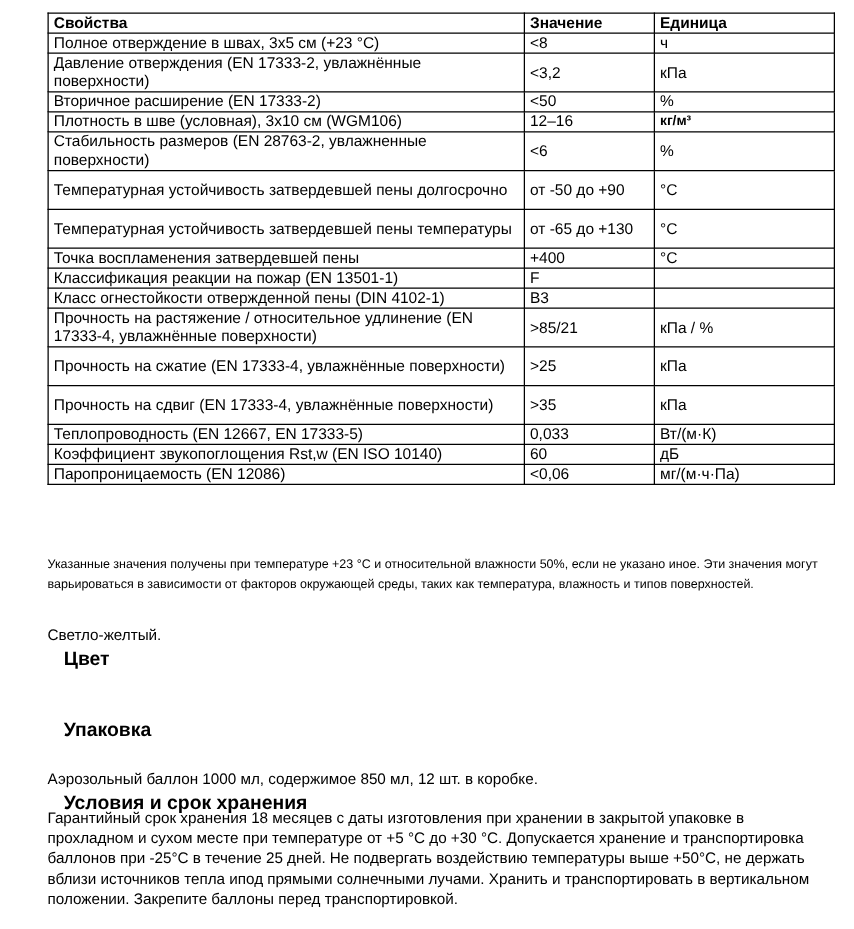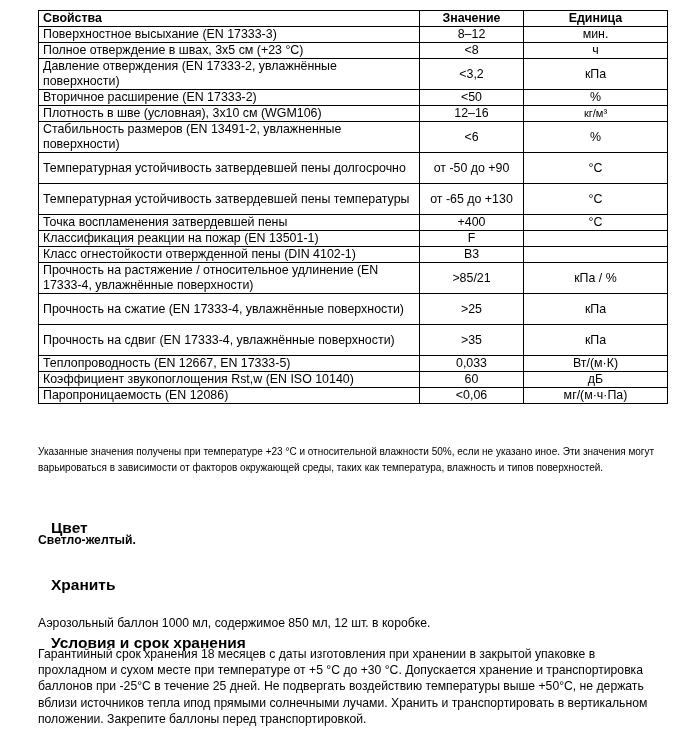--- a/index.html
+++ b/index.html
@@ -13,24 +13,24 @@
       font-size: 12.4px; line-height: 15px; margin-top: 10px;
     }
     .props-table col.c1 { width: 381px; }
     .props-table col.c2 { width: 104px; }
     .props-table col.c3 { width: 144px; }
     .props-table th, .props-table td {
       border: 1.5px solid #000; padding: 0 4px; vertical-align: middle;
     }
     .props-table th { font-weight: bold; height: 15px; }
     .props-table th.left, .props-table td.left { text-align: left; }
-    .props-table th.center, .props-table td.center { text-align: center; }
+    .props-table th.center, .props-table td.center { text-align: left; }
     .props-table tr.single td { height: 15px; }
     .props-table tr.double td { height: 30px; }
-    .props-table td.unit-small { font-size: 11px; }
+    .props-table td.unit-small { font-size: 11px; font-weight: bold; }
     .note {
       position: absolute; left: 38px; top: 433px; width: 620px;
       font-size: 10px; line-height: 16px; margin-top: 11px;
     }
     .section-h {
       position: absolute; left: 38px; font-weight: bold; font-size: 15.5px;
       margin: 13px;
     }
     .section-p {
       position: absolute; left: 38px; width: 625px; font-size: 12.2px;
@@ -51,46 +51,41 @@
     </colgroup>
   <thead>
     <tr>
       <th class="left">Свойства</th>
       <th class="center">Значение</th>
       <th class="center">Единица</th>
     </tr>
   </thead>
   <tbody>
     <tr class="single">
-      <td class="left">Поверхностное высыхание (EN 17333-3)</td>
-      <td class="center">8–12</td>
-      <td class="center">мин.</td>
-    </tr>
-    <tr class="single">
       <td class="left">Полное отверждение в швах, 3x5 см  (+23 °C)</td>
       <td class="center">&lt;8</td>
       <td class="center">ч</td>
     </tr>
     <tr class="double">
       <td class="left">Давление отверждения (EN 17333-2, увлажнённые поверхности)</td>
       <td class="center">&lt;3,2</td>
       <td class="center">кПа</td>
     </tr>
     <tr class="single">
       <td class="left">Вторичное расширение (EN 17333-2)</td>
       <td class="center">&lt;50</td>
       <td class="center">%</td>
     </tr>
     <tr class="single">
       <td class="left">Плотность в шве (условная), 3x10 см (WGM106)</td>
       <td class="center">12–16</td>
       <td class="center unit-small">кг/м³</td>
     </tr>
     <tr class="double">
-      <td class="left">Стабильность размеров (EN 13491-2, увлажненные поверхности)</td>
+      <td class="left">Стабильность размеров (EN 28763-2, увлажненные поверхности)</td>
       <td class="center">&lt;6</td>
       <td class="center">%</td>
     </tr>
     <tr class="double">
       <td class="left">Температурная устойчивость затвердевшей пены долгосрочно</td>
       <td class="center">от -50 до +90</td>
       <td class="center">°C</td>
     </tr>
     <tr class="double">
       <td class="left">Температурная устойчивость затвердевшей пены температуры</td>
@@ -141,21 +136,21 @@
       <td class="left">Паропроницаемость (EN 12086)</td>
       <td class="center">&lt;0,06</td>
       <td class="center">мг/(м·ч·Па)</td>
     </tr>
   </tbody>
 </table>
 
 <div class="note">Указанные значения получены при температуре +23 °C и относительной влажности 50%, если не указано иное. Эти значения могут варьироваться в зависимости от факторов окружающей среды, таких как температура, влажность и типов поверхностей.</div>
 
 <h2 class="section-h" style="top:506px;">Цвет</h2>
-<p class="section-p" style="top:532px;font-weight:bold;">Светло-желтый.</p>
+<p class="section-p" style="top:500px;">Светло-желтый.</p>
 
-<h2 class="section-h" style="top:563px;">Хранить</h2>
+<h2 class="section-h" style="top:563px;">Упаковка</h2>
 <p class="section-p" style="top:615px;">Аэрозольный баллон 1000 мл, содержимое 850 мл, 12 шт. в коробке.</p>
 
 <h2 class="section-h" style="top:621px;">Условия и срок хранения</h2>
 <p class="section-p" style="top:646px;">Гарантийный срок хранения 18 месяцев с даты изготовления при хранении в закрытой упаковке в прохладном и сухом месте при температуре от +5 °C до +30 °C. Допускается хранение и транспортировка баллонов при -25°C в течение 25 дней. Не подвергать воздействию температуры выше +50°C, не держать вблизи источников тепла ипод прямыми солнечными лучами. Хранить и транспортировать в вертикальном положении. Закрепите баллоны перед транспортировкой.</p>
 
 <div class="cutoff"></div>
 
 </body></html>

